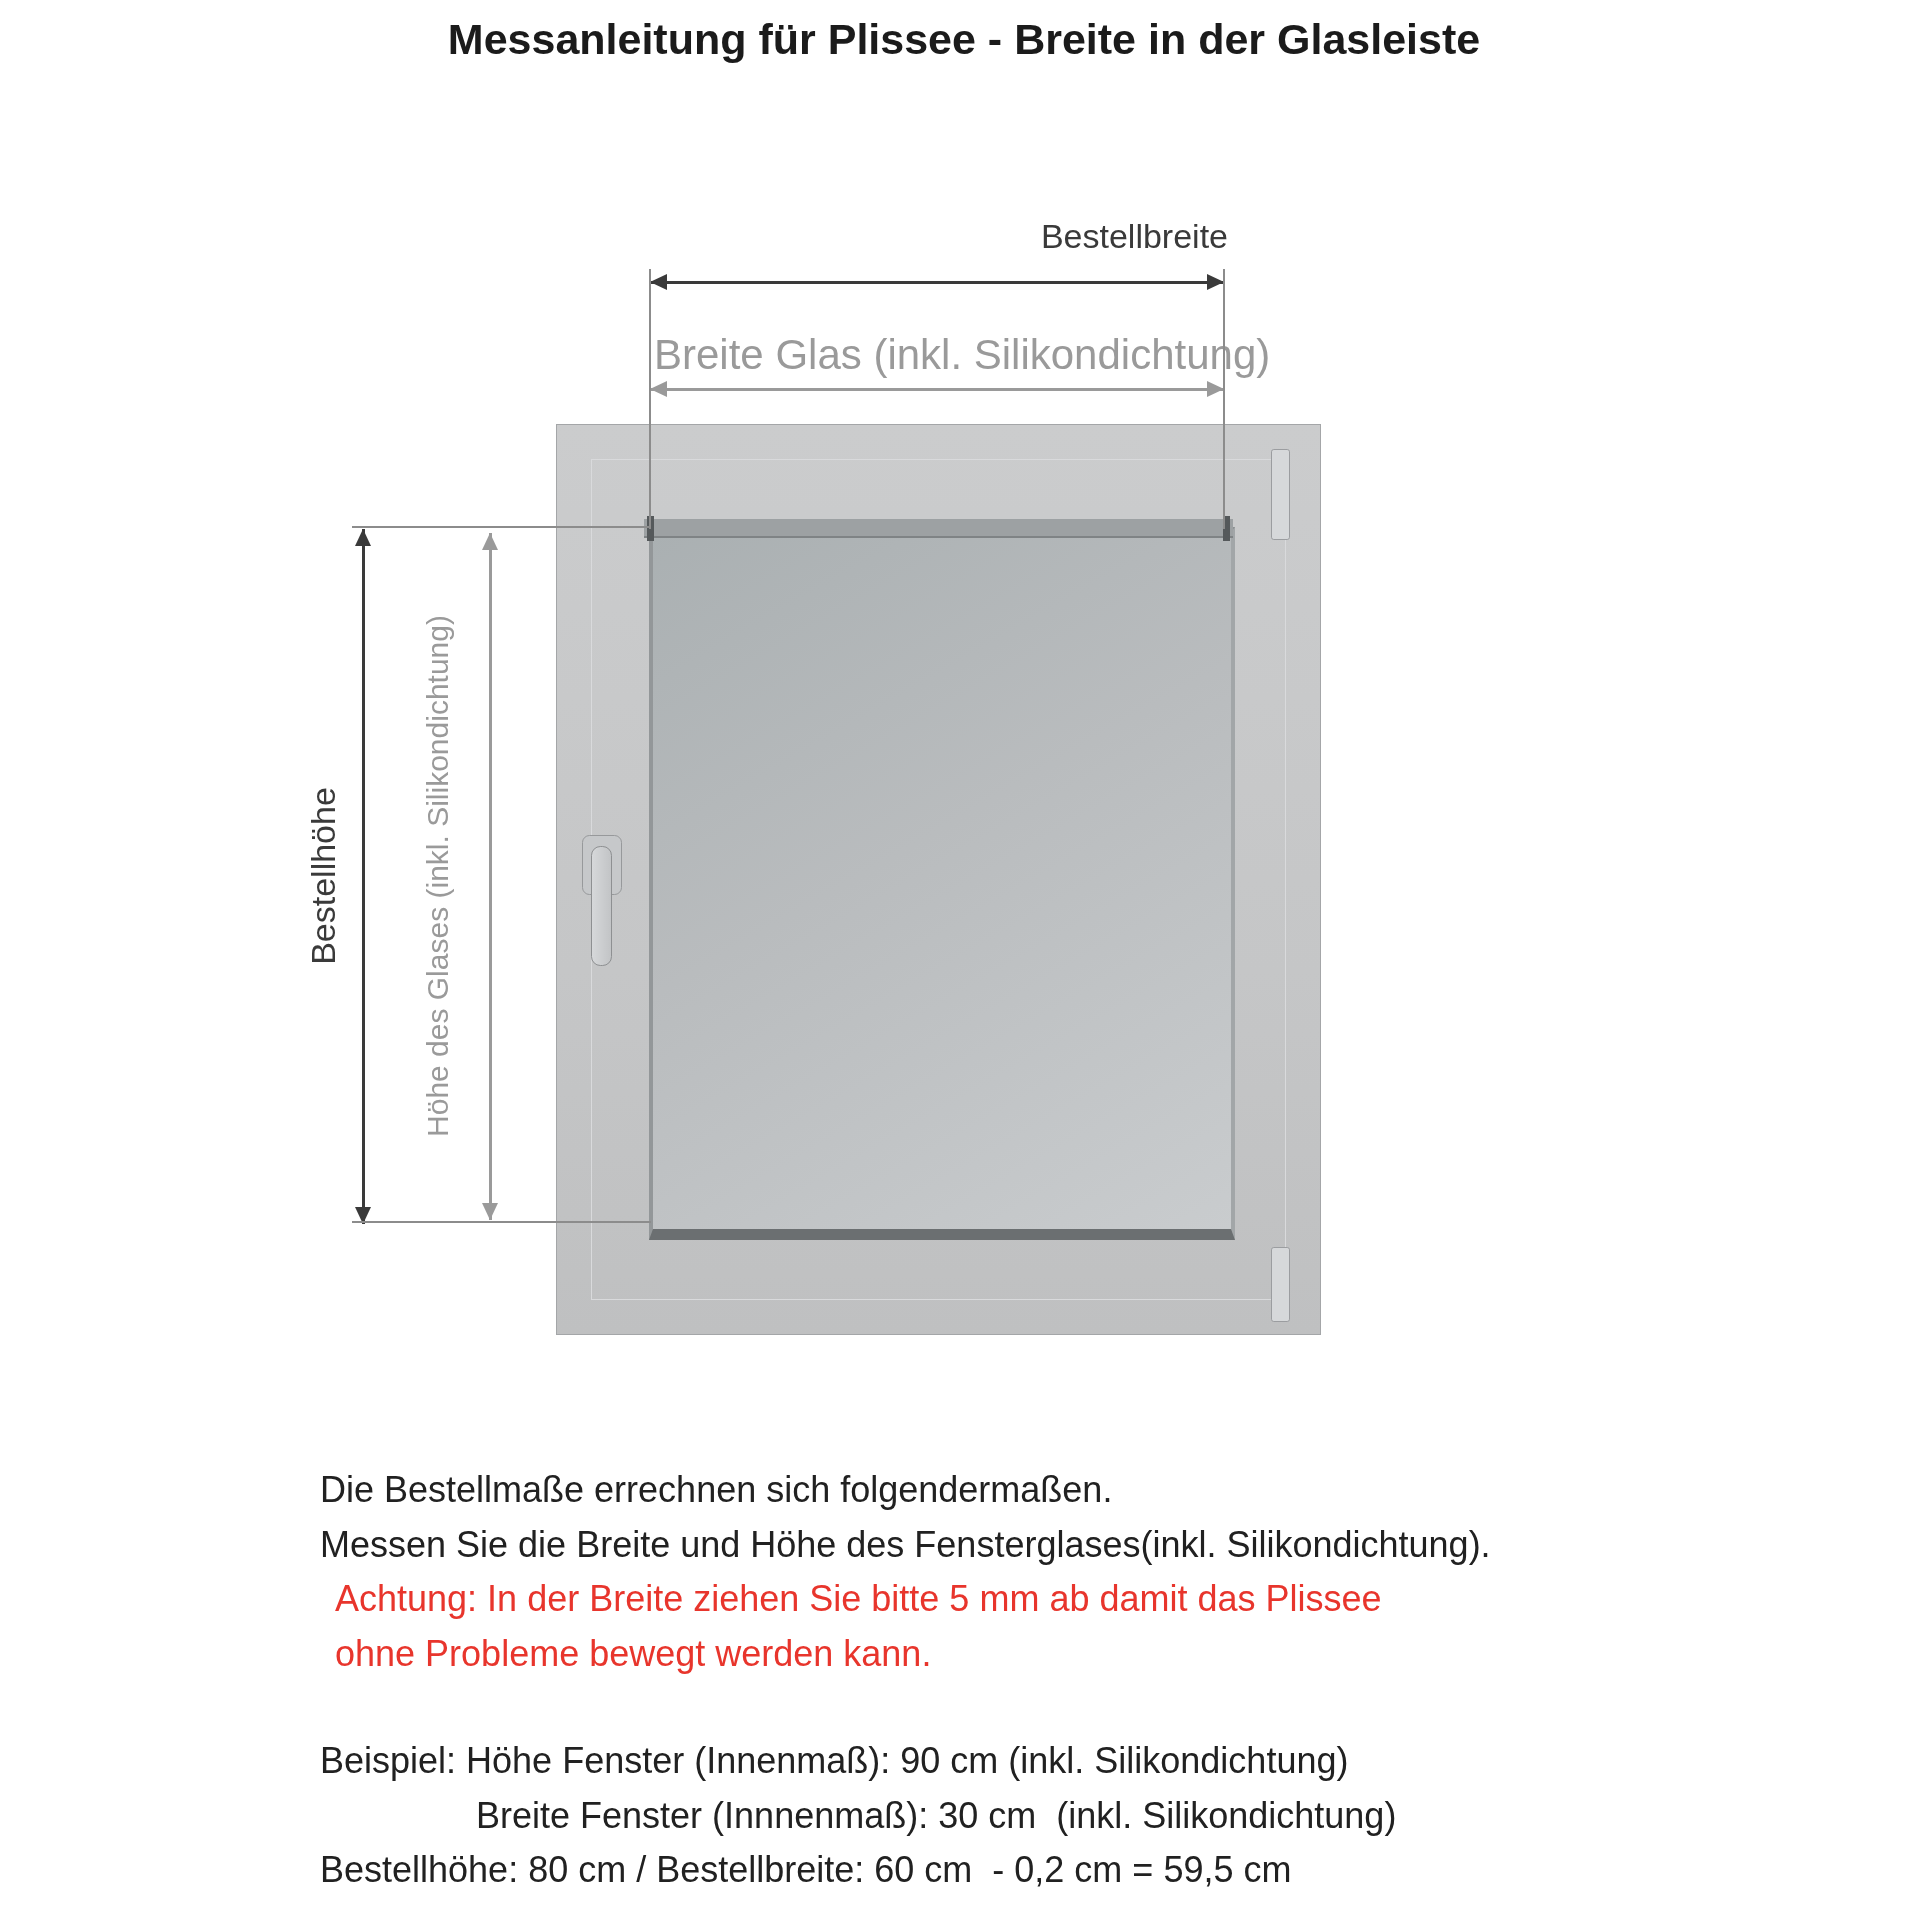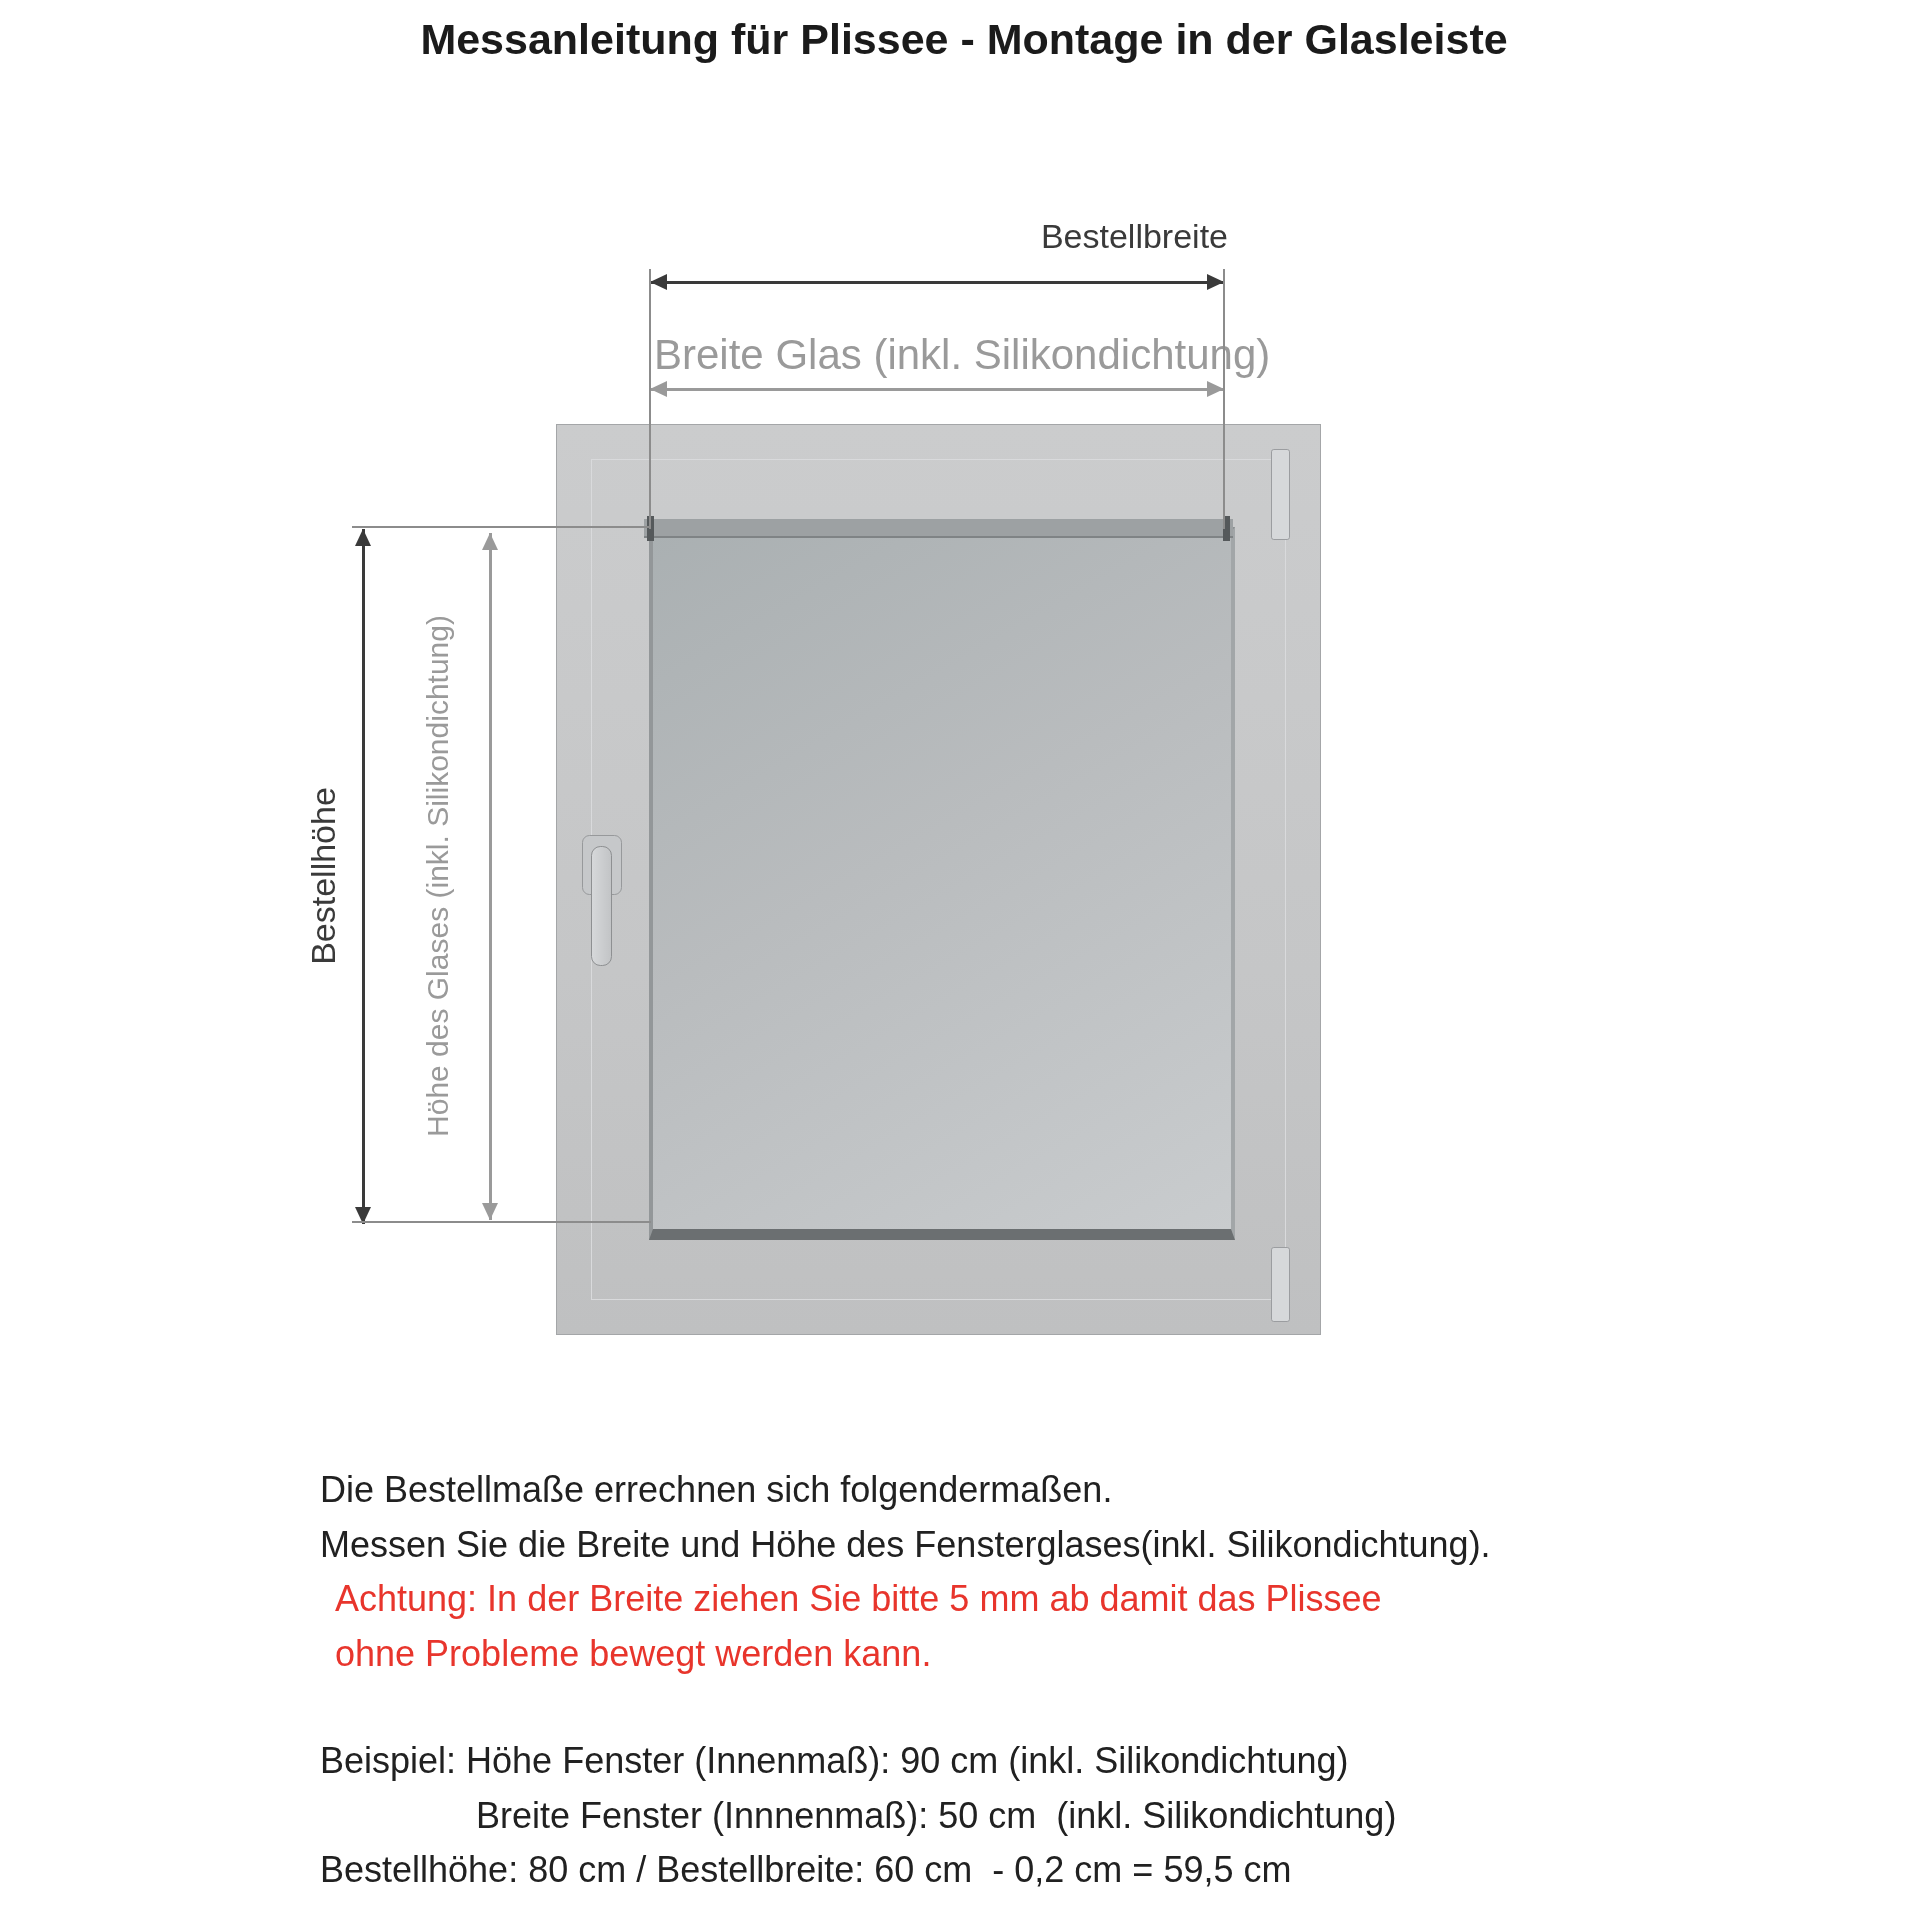--- a/index.html
+++ b/index.html
@@ -94,21 +94,21 @@
     position:absolute; left:320px; font-size:36px; color:#212121; white-space:pre;
   }
   .tline.red { color:var(--warning-red,#e8352c);margin-left:15px; }
   .tline.indent { left:476px; }
 </style>
 </head>
 <body>
 
 <div id="page">
 
-  <div class="title">Messanleitung für Plissee - Montage in der Glasleiste</div>
+  <div class="title">Messanleitung für Plissee - Breite in der Glasleiste</div>
 
   <div class="window-frame">
     <div class="window-sash"></div>
     <div class="window-glass"></div>
     <div class="glazing-rail"></div>
     <div class="rail-tick left"></div>
     <div class="rail-tick right"></div>
     <div class="handle-base"></div>
     <div class="handle-bar"></div>
     <div class="hinge top"></div>
@@ -135,18 +135,18 @@
     <div class="ext" style="left:352px; top:526px; width:299px; height:1.9px;"></div>
     <div class="ext" style="left:352px; top:1221px; width:299px; height:1.9px;"></div>
   </div>
 
   <div>
     <div class="tline" style="top:1469px;">Die Bestellmaße errechnen sich folgendermaßen.</div>
     <div class="tline" style="top:1524px;">Messen Sie die Breite und Höhe des Fensterglases(inkl. Silikondichtung).</div>
     <div class="tline red" style="top:1578px;">Achtung: In der Breite ziehen Sie bitte 5 mm ab damit das Plissee</div>
     <div class="tline red" style="top:1633px;">ohne Probleme bewegt werden kann.</div>
     <div class="tline" style="top:1740px;">Beispiel: Höhe Fenster (Innenmaß): 90 cm (inkl. Silikondichtung)</div>
-    <div class="tline indent" style="top:1795px;">Breite Fenster (Innnenmaß): 50 cm  (inkl. Silikondichtung)</div>
+    <div class="tline indent" style="top:1795px;">Breite Fenster (Innnenmaß): 30 cm  (inkl. Silikondichtung)</div>
     <div class="tline" style="top:1849px;">Bestellhöhe: 80 cm / Bestellbreite: 60 cm  - 0,2 cm = 59,5 cm</div>
   </div>
 
 </div>
 
 
 </body></html>

